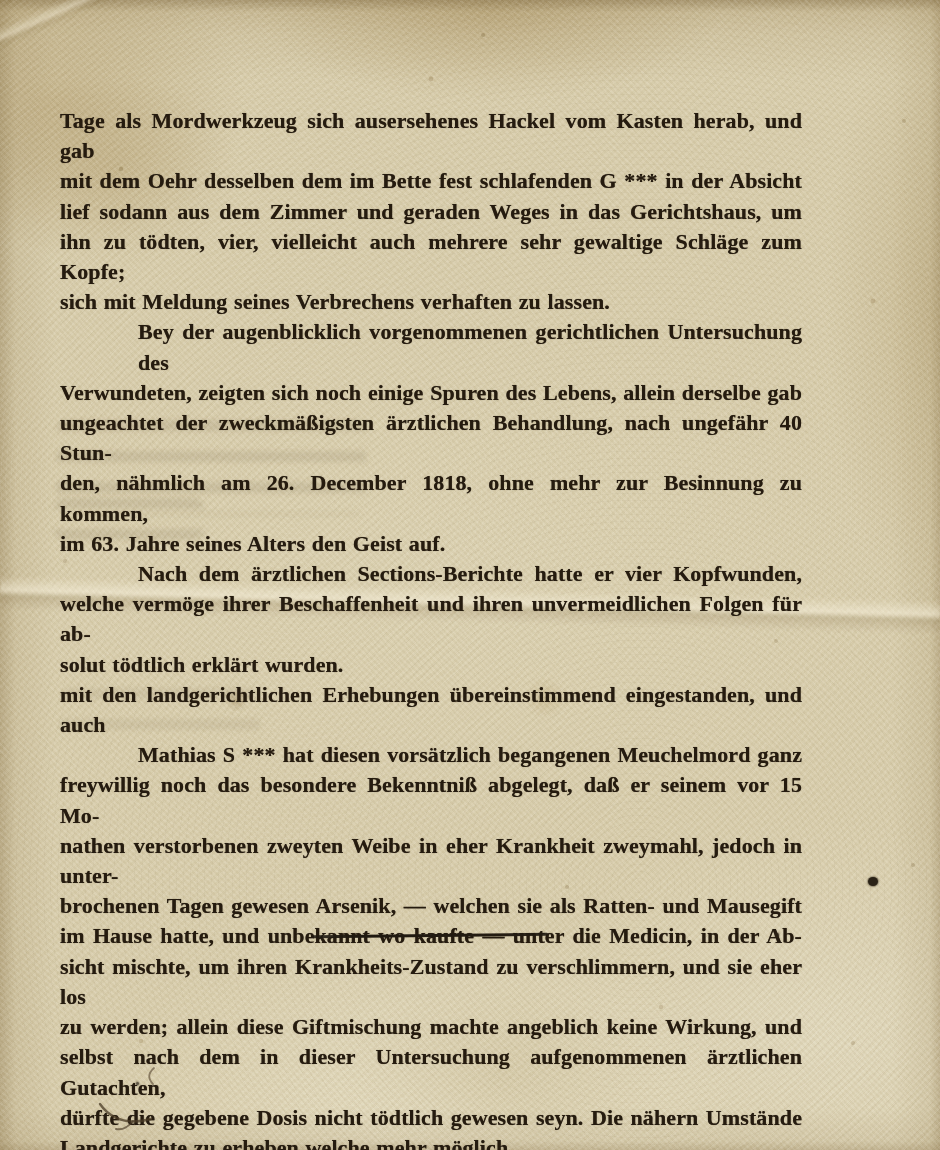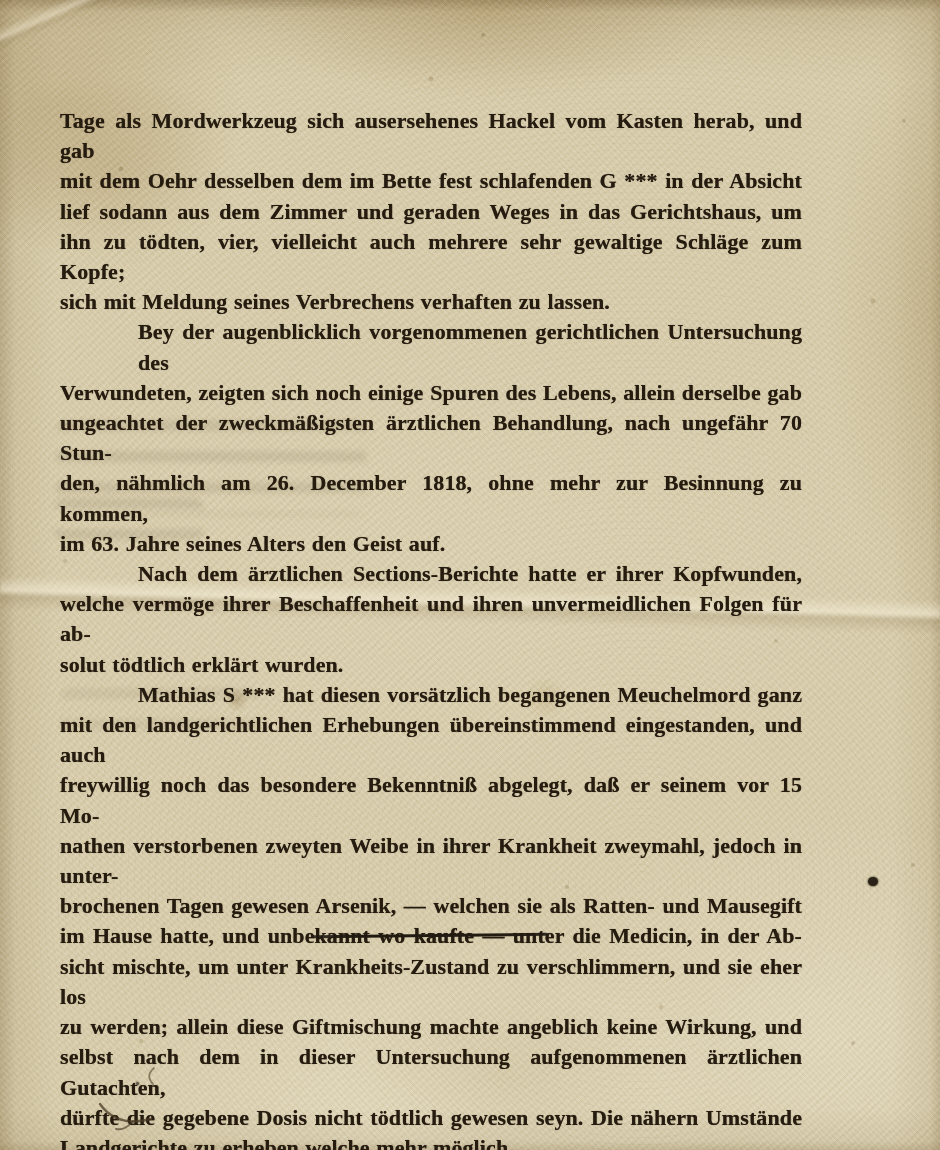--- a/index.html
+++ b/index.html
@@ -113,37 +113,37 @@
       <div class="paragraph">
         <div class="line">Tage als Mordwerkzeug sich ausersehenes Hackel vom Kasten herab, und gab</div>
         <div class="line">mit dem Oehr desselben dem im Bette fest schlafenden G *** in der Absicht</div>
         <div class="line">lief sodann aus dem Zimmer und geraden Weges in das Gerichtshaus, um</div>
         <div class="line">ihn zu tödten, vier, vielleicht auch mehrere sehr gewaltige Schläge zum Kopfe;</div>
         <div class="line last">sich mit Meldung seines Verbrechens verhaften zu lassen.</div>
       </div>
       <div class="paragraph">
         <div class="line indent">Bey der augenblicklich vorgenommenen gerichtlichen Untersuchung des</div>
         <div class="line">Verwundeten, zeigten sich noch einige Spuren des Lebens, allein derselbe gab</div>
-        <div class="line">ungeachtet der zweckmäßigsten ärztlichen Behandlung, nach ungefähr 70 Stun-</div>
+        <div class="line">ungeachtet der zweckmäßigsten ärztlichen Behandlung, nach ungefähr 40 Stun-</div>
         <div class="line">den, nähmlich am 26. December 1818, ohne mehr zur Besinnung zu kommen,</div>
         <div class="line last">im 63. Jahre seines Alters den Geist auf.</div>
       </div>
       <div class="paragraph">
-        <div class="line indent">Nach dem ärztlichen Sections-Berichte hatte er ihrer Kopfwunden,</div>
+        <div class="line indent">Nach dem ärztlichen Sections-Berichte hatte er vier Kopfwunden,</div>
         <div class="line">welche vermöge ihrer Beschaffenheit und ihren unvermeidlichen Folgen für ab-</div>
         <div class="line last">solut tödtlich erklärt wurden.</div>
       </div>
       <div class="paragraph">
+        <div class="line">mit den landgerichtlichen Erhebungen übereinstimmend eingestanden, und auch</div>
         <div class="line indent">Mathias S *** hat diesen vorsätzlich begangenen Meuchelmord ganz</div>
-        <div class="line">mit den landgerichtlichen Erhebungen übereinstimmend eingestanden, und auch</div>
         <div class="line">freywillig noch das besondere Bekenntniß abgelegt, daß er seinem vor 15 Mo-</div>
-        <div class="line">nathen verstorbenen zweyten Weibe in ihrer Krankheit zweymahl, jedoch in unter-</div>
+        <div class="line">nathen verstorbenen zweyten Weibe in eher Krankheit zweymahl, jedoch in unter-</div>
         <div class="line">brochenen Tagen gewesen Arsenik, — welchen sie als Ratten- und Mausegift</div>
         <div class="line">im Hause hatte, und unbekannt wo kaufte — unter die Medicin, in der Ab-</div>
-        <div class="line">sicht mischte, um unter Krankheits-Zustand zu verschlimmern, und sie eher los</div>
+        <div class="line">sicht mischte, um ihren Krankheits-Zustand zu verschlimmern, und sie eher los</div>
         <div class="line">zu werden; allein diese Giftmischung machte angeblich keine Wirkung, und</div>
         <div class="line">selbst nach dem in dieser Untersuchung aufgenommenen ärztlichen Gutachten,</div>
         <div class="line">dürfte die gegebene Dosis nicht tödtlich gewesen seyn.  Die nähern Umstände</div>
         <div class="line last">Landgerichte zu erheben welche mehr möglich.</div>
       </div>
     </div>
 
   <div class="divider"></div>
 
   <div class="ink-dot dot-a"></div>

